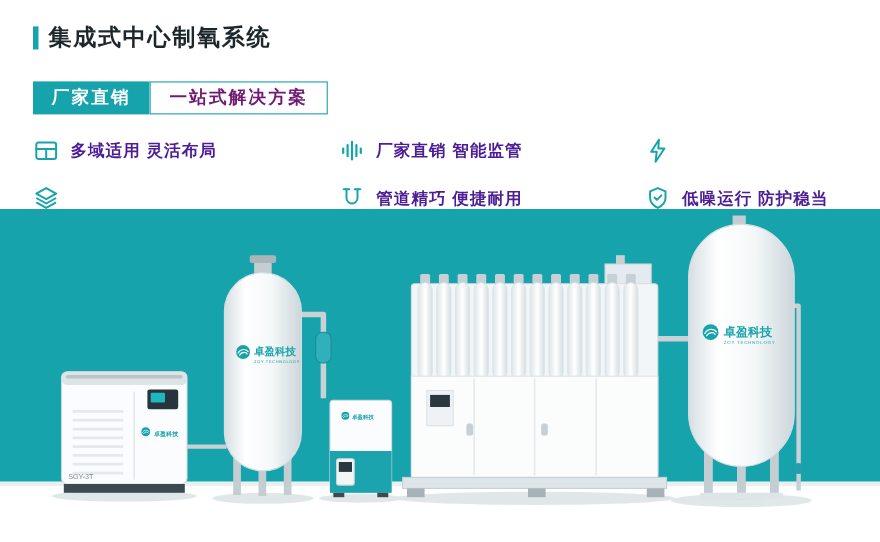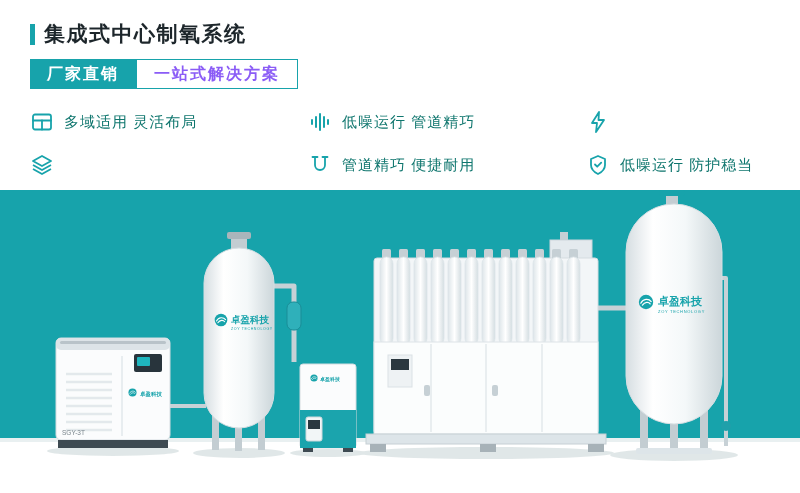--- a/index.html
+++ b/index.html
@@ -5,30 +5,30 @@
   * { margin:0; padding:0; box-sizing:border-box; }
   html,body { width:800px; height:493px; }
   body { font-family:"Liberation Sans", sans-serif; background:#ffffff; overflow:hidden; }
   .page { position:relative; width:800px; height:493px; background:#ffffff; }
 
   
   .top { padding:20px 30px 0 30px; height:162px;text-align:center; }
   .title-row { display:flex; align-items:center; gap:9px; }
   .title-bar { width:5px; height:21px; background:#17A3AB; display:inline-block; }
   .title-text { font-size:21px; font-weight:bold; color:#1d262b; letter-spacing:1.5px; }
-  .badge-row { display:flex; margin-top:11px; }
+  .badge-row { display:flex; margin-top:26px; }
   .badge { height:30px; display:flex; align-items:center; padding:0 17px;
            font-size:16px; font-weight:bold; letter-spacing:2px; }
   .badge-fill { background:#17A3AB; color:#ffffff; }
-  .badge-outline { border:1px solid #17A3AB; color:#8b5cf6; background:#ffffff; }
+  .badge-outline { border:1px solid #17A3AB; color:#701a75; background:#ffffff; }
   .features { margin-top:21px; display:grid; grid-template-columns:278px 278px auto; row-gap:19px; }
   .feature { display:flex; align-items:center; gap:10px; }
   .f-icon { width:24px; height:24px; color:#17A3AB; flex:0 0 auto; display:flex; }
   .f-icon svg { width:24px; height:24px; }
-  .f-text { font-size:15px; font-weight:normal; color:#0f766e; letter-spacing:1px; white-space:nowrap; }
+  .f-text { font-size:15px; font-weight:bold; color:#4c1d95; letter-spacing:1px; white-space:nowrap; }
 
   
   .hero { position:absolute; left:0; top:190px; width:800px; height:303px; }
   svg text { font-family:"Liberation Sans", sans-serif; }
 </style>
 </head>
 <body>
 
 <div class="page">
 
@@ -60,21 +60,21 @@
       <div class="feature">
         <span class="f-icon">
           <svg viewBox="0 0 24 24" fill="none" stroke="currentColor" stroke-width="2" stroke-linecap="round">
             <path d="M4 10 v4"></path>
               <path d="M8 7 v10"></path>
               <path d="M12 4 v16"></path>
               <path d="M16 7 v10"></path>
               <path d="M20 10 v4"></path>
           </svg>
         </span>
-        <span class="f-text">低噪运行 管道精巧</span>
+        <span class="f-text">厂家直销 智能监管</span>
       </div>
 
       <div class="feature">
         <span class="f-icon">
           <svg viewBox="0 0 24 24" fill="none" stroke="currentColor" stroke-width="1.8" stroke-linejoin="round">
             <path d="M13 2 L6 13 H11 L10 22 L18 10 H12.5 Z"></path>
           </svg>
         </span>
       </div>
 

